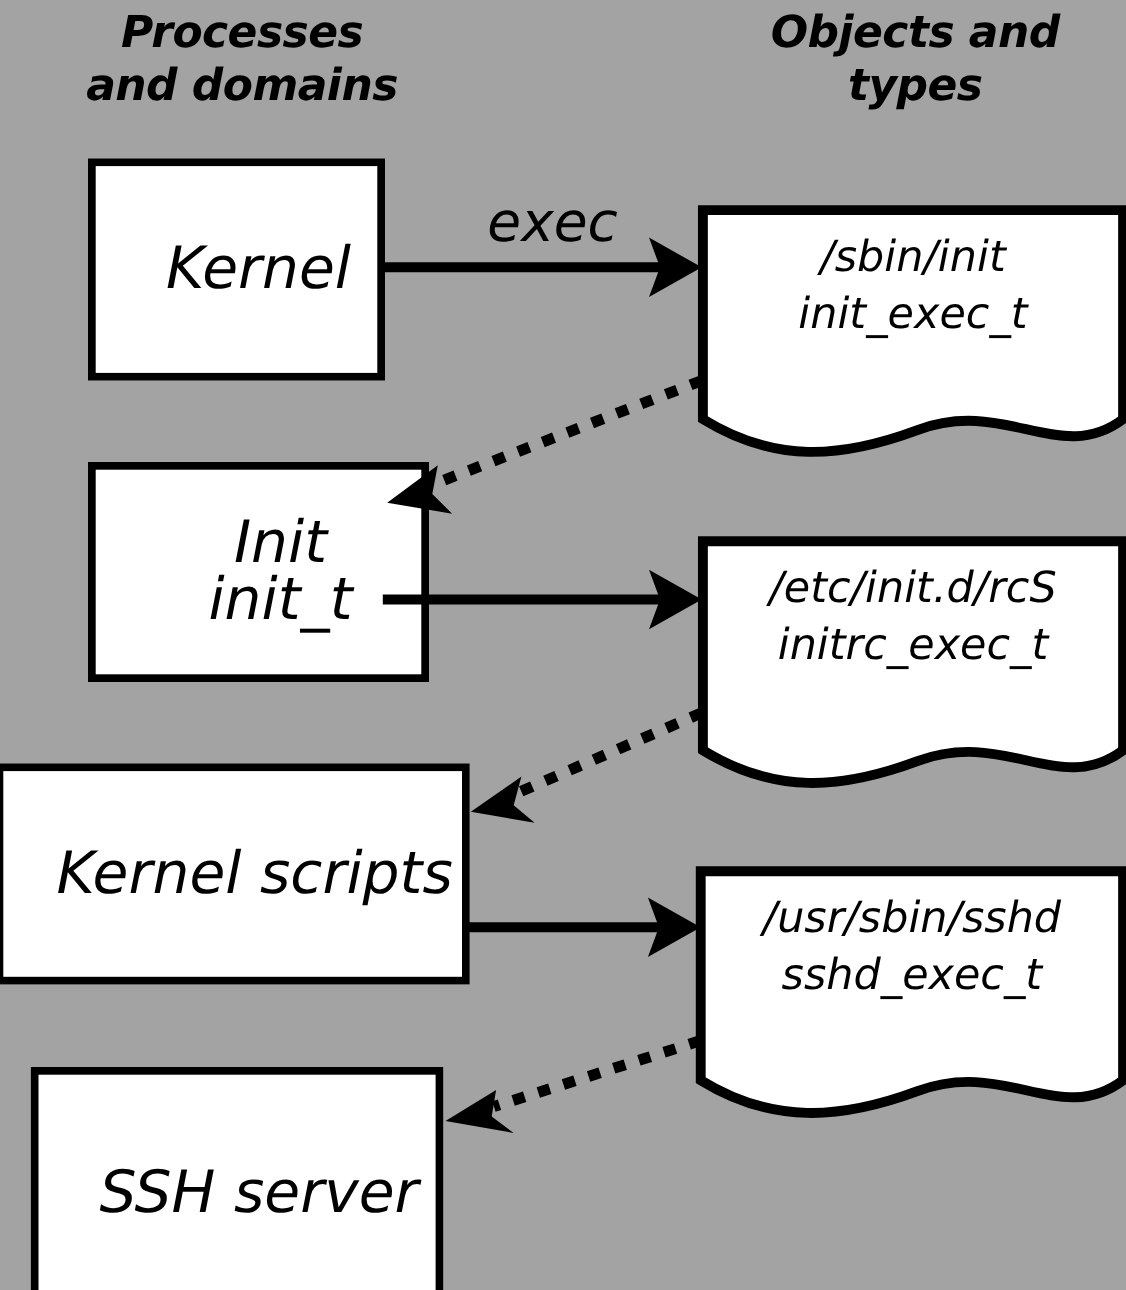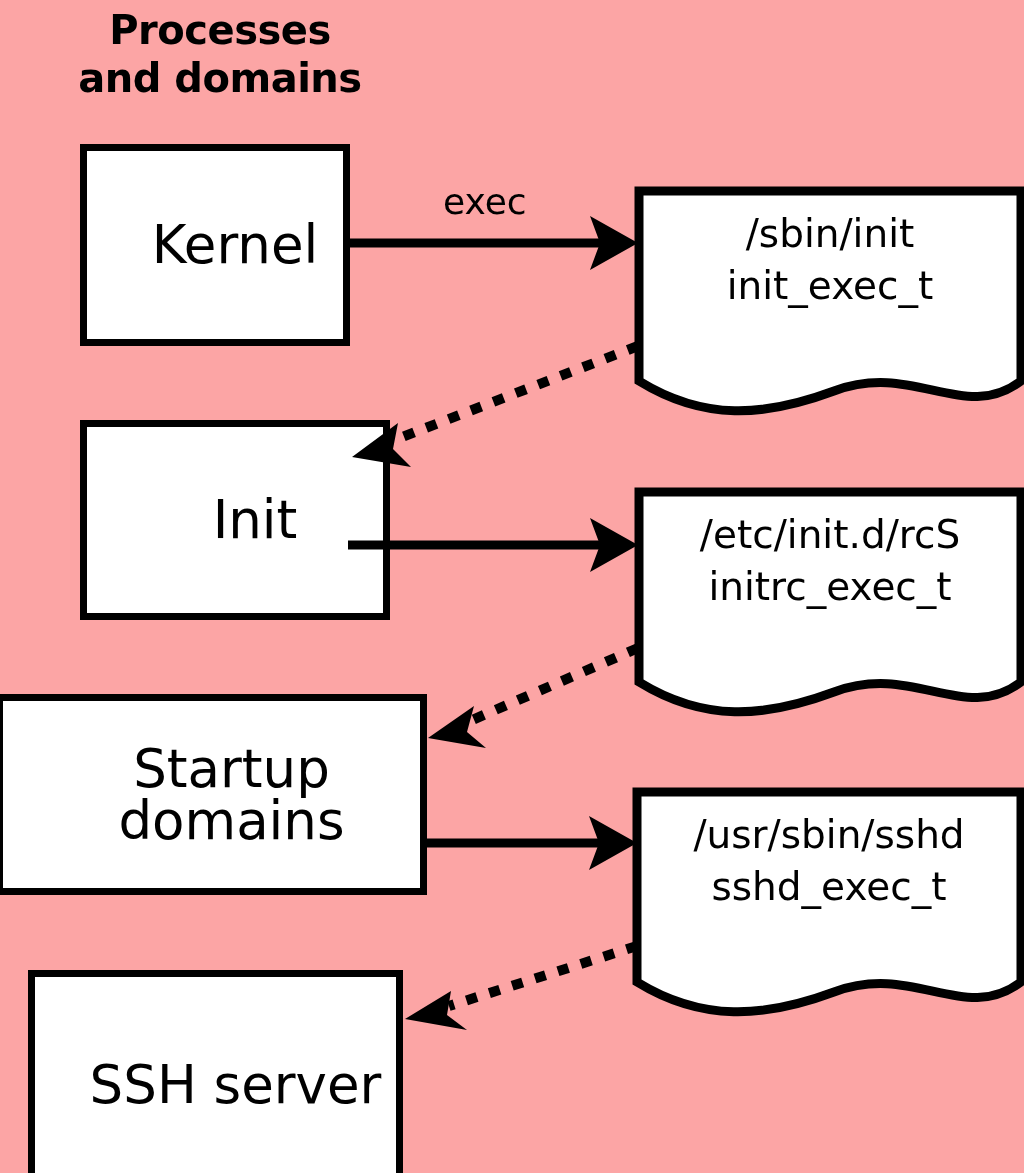--- a/index.html
+++ b/index.html
@@ -7,22 +7,23 @@
     padding: 0;
     background: #ffffff;
   }
   body {
     font-family: "DejaVu Sans", sans-serif;
   }
   #canvas {
     position: relative;
     width: 1024px;
     height: 1173px;
-    background: #fca5a5;
+    background: #a3a3a3;
     overflow: hidden;
+    font-style: italic;
   }
   .col-header {
     position: absolute;
     font-family: "DejaVu Sans", sans-serif;
     font-weight: bold;
     font-size: 40px;
     line-height: 48px;
     color: #000000;
     text-align: center;
     white-space: pre-line;
@@ -68,46 +69,49 @@
   .edge-layer {
     position: absolute;
     left: 0; top: 0;
     width: 1024px;
     height: 1173px;
     pointer-events: none;
   }
   .edge-label {
     position: absolute;
     font-family: "DejaVu Sans", sans-serif;
-    font-size: 36px;
+    font-size: 50px;
     line-height: 44px;
     color: #000000;
     white-space: nowrap;
     text-align: right;
   }
 </style>
 </head>
 <body>
 
 <div id="canvas">
 
   <div class="col-header" id="header-processes">Processes
 and domains</div>
 
+  <div class="col-header" id="header-objects">Objects and
+types</div>
 
   <div class="proc-box" id="box-kernel" style="left:80px; top:144px; width:270px; height:202px;">
     <span class="line">Kernel</span>
   </div>
 
   <div class="proc-box" id="box-init" style="left:80px; top:420px; width:310px; height:200px;">
     <span class="line">Init</span>
+    <span class="line">init_t</span>
   </div>
 
   <div class="proc-box" id="box-initrc" style="left:-4px; top:694px; width:431px; height:201px;">
-    <span class="line">Startup domains</span>
+    <span class="line">Kernel scripts</span>
   </div>
 
   <div class="proc-box" id="box-sshd" style="left:28px; top:970px; width:375px; height:229px;">
     <span class="line">SSH server</span>
   </div>
 
   <div class="doc-shape" id="doc-init-exec" style="left:634px; top:186px; width:392px; height:235px;">
     <svg width="392" height="235" viewBox="0 0 392 235">
       <path d="M5,5 L387,5 L387,195 C330,238 280,175 200,205 C130,231 70,235 5,195 Z" fill="#ffffff" stroke="#000000" stroke-width="9" stroke-linejoin="miter" stroke-linecap="butt"></path>
     </svg>

